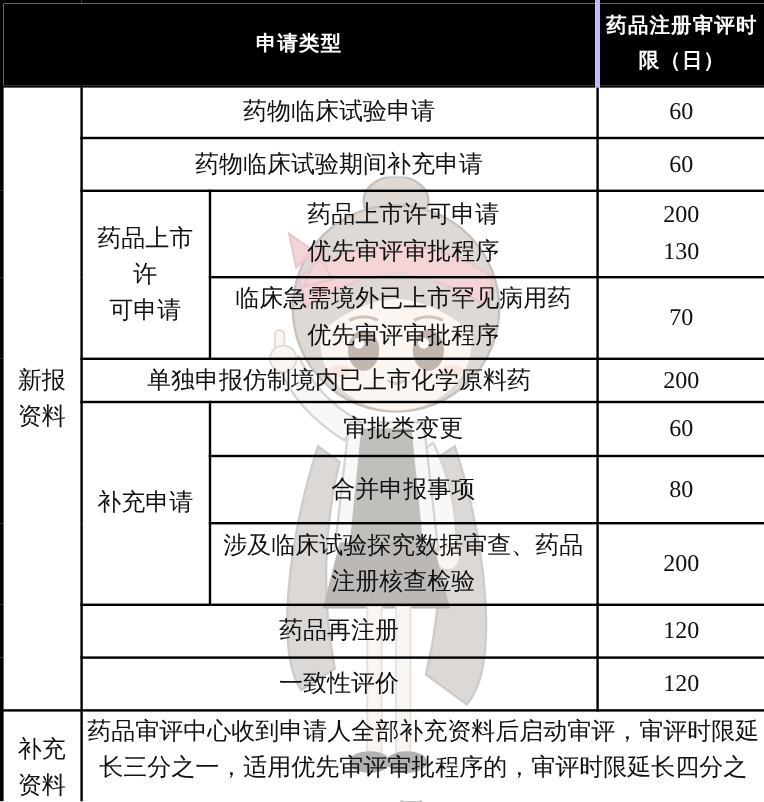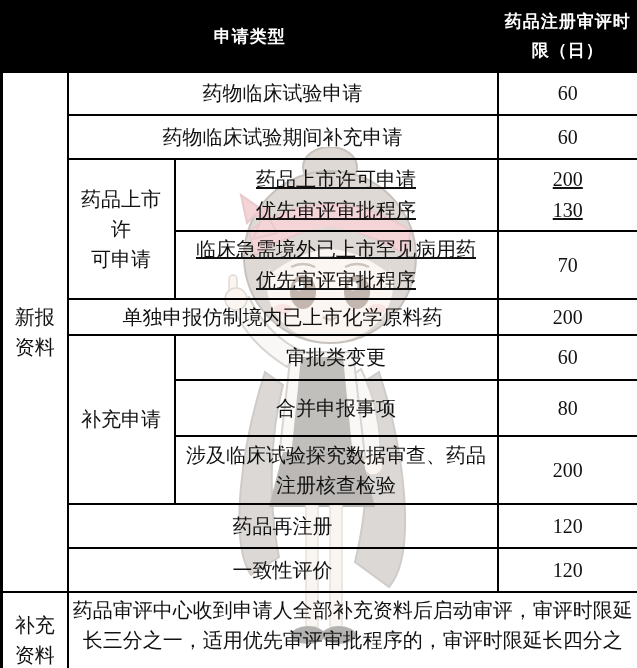--- a/index.html
+++ b/index.html
@@ -41,37 +41,37 @@
   table.grid{border:3px solid #000000;}
   tr.head th{
     background:#000000;
     color:#ffffff;
     font-weight:bold;
     font-size:17px;
     letter-spacing:1px;
     border:2px solid #000000;
   }
   tr.head th.days-head{
-    border-left:2px solid #c4b5fd;
+    border-left:4px solid #c4b5fd;
     line-height:1.7;
   }
   td.group{
     font-size:16px;
     line-height:1.9;
   }
   td.days{
     font-size:16px;
   }
   td.note-cell{
     font-size:16px;
     line-height:1.65;
     padding:4px 10px;
     margin-left:20px;
   }
-  .two-line div{line-height:1.55;text-decoration:underline;}
+  .two-line div{line-height:1.55;}
 </style>
 </head>
 <body>
 
 <div class="stage">
 
   <svg class="mascot" viewBox="0 0 230 515" aria-hidden="true">
 
     <path d="M62 225 C38 300 26 395 48 428 L76 410 C64 350 68 285 80 238 Z" fill="#aaa49d" stroke="#8d867e" stroke-width="2"></path>
     <path d="M176 225 C202 305 214 408 186 440 L152 415 C168 350 166 285 156 238 Z" fill="#aaa49d" stroke="#8d867e" stroke-width="2"></path>

